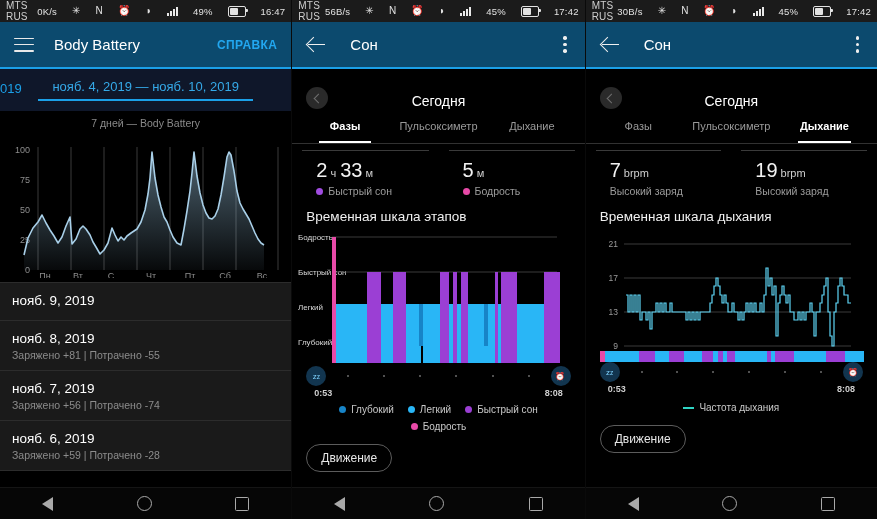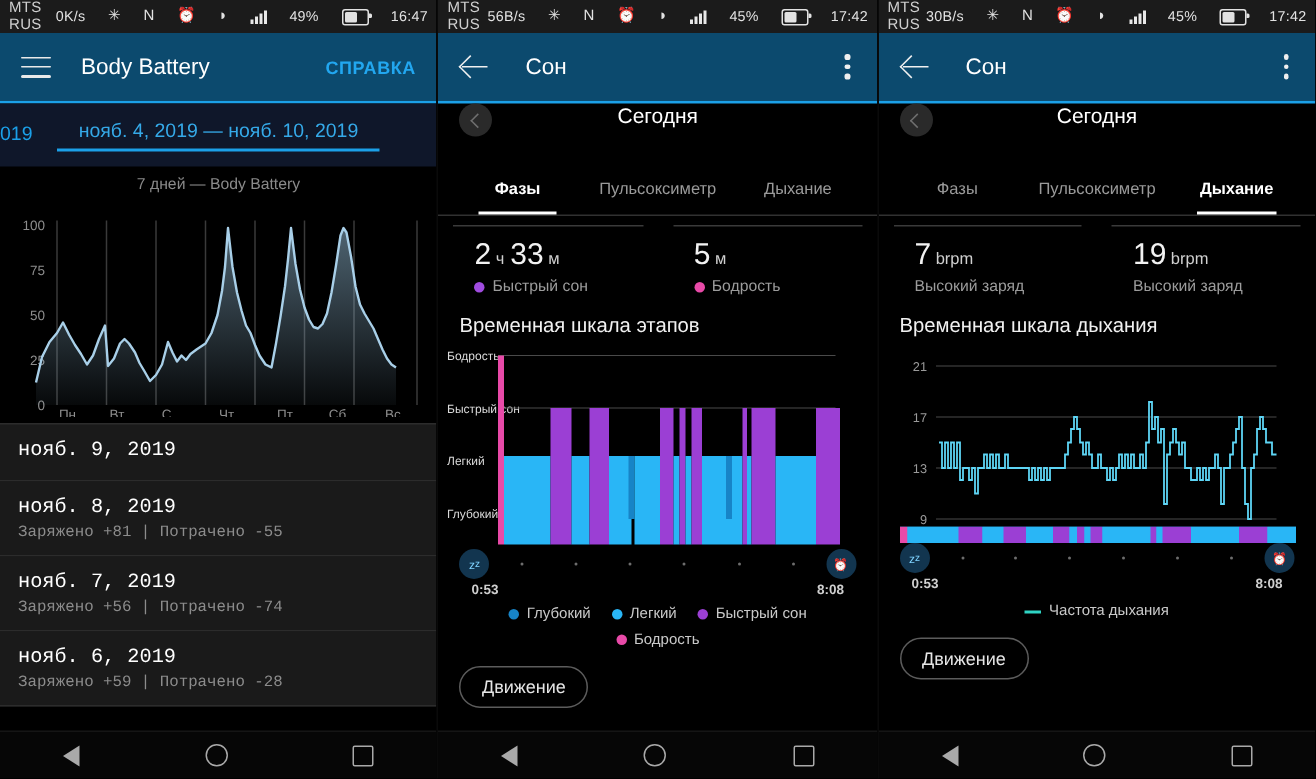--- a/index.html
+++ b/index.html
@@ -45,27 +45,27 @@
   .date-cur{font-size:13px;color:#35a9e8;padding-bottom:7px;position:relative;}
   .date-cur::after{content:"";position:absolute;left:-14px;right:-14px;bottom:0;height:2.5px;background:#1ba0e8;}
   .subtitle{text-align:center;font-size:10.5px;color:#8a8a8a;padding:6px 0 4px;}
 
   
   .chartwrap{position:relative;}
   svg{display:block;}
 
   
   .list{margin-top:4px;}
-  .list-item{padding:10px 12px 9px;border-bottom:1px solid #2c2c2c;background:#1a1a1a;font-family:Liberation Mono, monospace;}
+  .list-item{padding:10px 12px 9px;border-bottom:1px solid #2c2c2c;background:#1a1a1a;}
   .list-item:first-child{border-top:1px solid #2c2c2c;}
   .li-title{font-size:13.5px;color:#fff;margin-bottom:3px;}
   .li-sub{font-size:10.5px;color:#8c8c8c;}
 
   
-  .dayrow{height:40px;display:flex;align-items:flex-start;justify-content:center;position:relative;}
+  .dayrow{height:40px;display:flex;align-items:flex-end;justify-content:center;position:relative;}
   .day-prev{position:absolute;left:14px;width:22px;height:22px;border-radius:50%;background:#2a2a2a;
             display:flex;align-items:center;justify-content:center;}
   .day-prev span{display:block;width:6px;height:6px;border-left:1.5px solid #6f6f6f;border-bottom:1.5px solid #6f6f6f;
                  transform:rotate(45deg);margin-left:2px;}
   .day-label{font-size:14px;color:#fff;}
   .tabs{display:flex;height:34px;align-items:center;padding:0 6px;}
   .tab{flex:1;text-align:center;font-size:11px;color:#9a9a9a;position:relative;height:100%;
        display:flex;align-items:center;justify-content:center;}
   .tab.active{color:#fff;font-weight:bold;}
   .tab.active::after{content:"";position:absolute;bottom:0;left:22%;right:22%;height:2.5px;background:#fff;}

